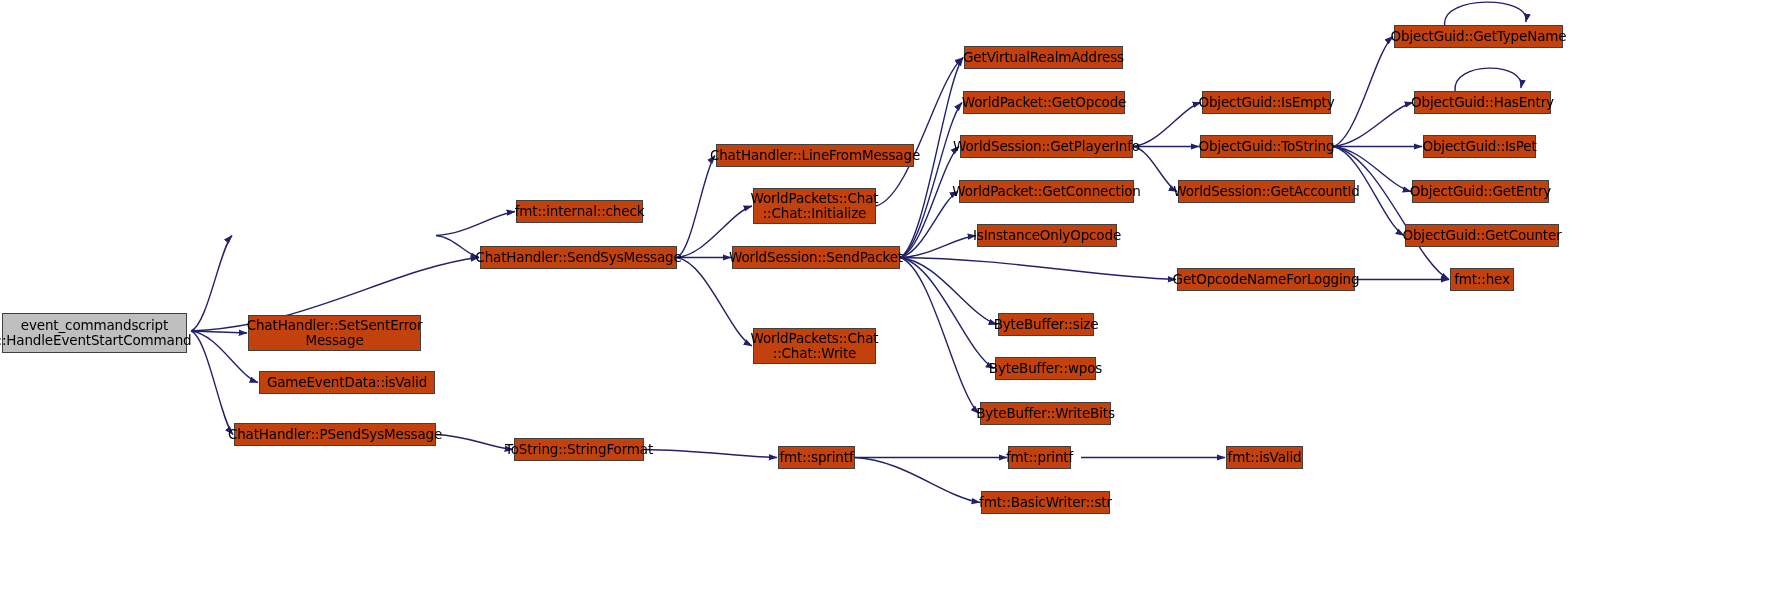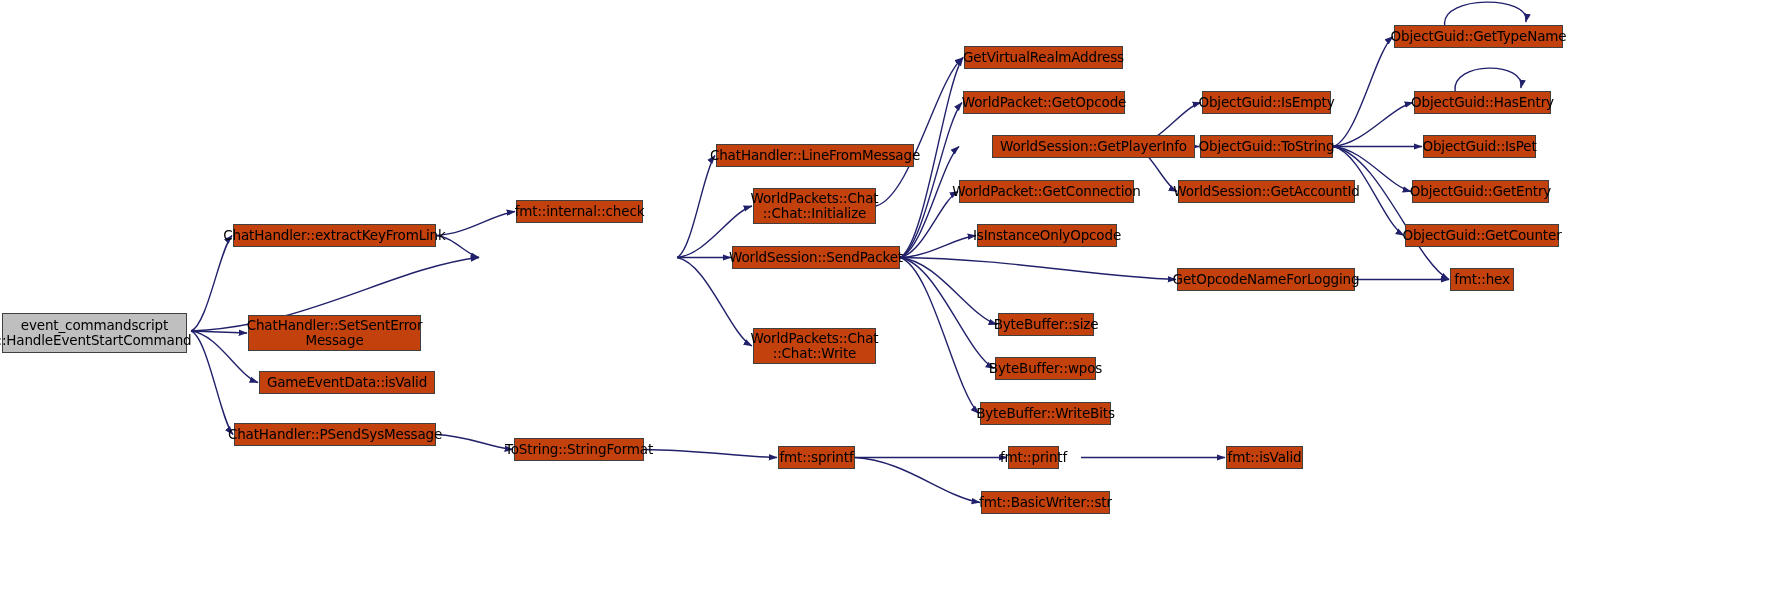--- a/index.html
+++ b/index.html
@@ -99,43 +99,43 @@
         <path d="M 436 434.5 C 466.8 435.4, 489.9 447.4, 513 449.5" fill="none" stroke="#21216b" stroke-width="1.4" marker-end="url(#arrowhead)"></path>
         <path d="M 644 449.5 C 697.2 449.98, 737.1 456.38, 777 457.5" fill="none" stroke="#21216b" stroke-width="1.4" marker-end="url(#arrowhead)"></path>
         <path d="M 855 457.5 L 1007 457.5" fill="none" stroke="#21216b" stroke-width="1.4" marker-end="url(#arrowhead)"></path>
         <path d="M 855 457.5 C 905 460.2, 942.5 496.2, 980 502.5" fill="none" stroke="#21216b" stroke-width="1.4" marker-end="url(#arrowhead)"></path>
         <path d="M 1081 457.5 L 1225 457.5" fill="none" stroke="#21216b" stroke-width="1.4" marker-end="url(#arrowhead)"></path>
       </g>
   </svg>
   <div id="node-layer">
       <div class="node root" style="left: 2px; top: 313px; width: 185px; height: 40px;">event_commandscript
 ::HandleEventStartCommand</div>
-      <div class="node" style="left: 233px; top: 224px; width: 203px; height: 23px;">ChatHandler::extractKeyFromLink</div>
       <div class="node" style="left: 248px; top: 315px; width: 173px; height: 36px;">ChatHandler::SetSentError
 Message</div>
       <div class="node" style="left: 259px; top: 371px; width: 176px; height: 23px;">GameEventData::isValid</div>
       <div class="node" style="left: 234px; top: 423px; width: 202px; height: 23px;">ChatHandler::PSendSysMessage</div>
       <div class="node" style="left: 516px; top: 200px; width: 127px; height: 23px;">fmt::internal::check</div>
+      <div class="node" style="left: 480px; top: 246px; width: 197px; height: 23px;">ChatHandler::SendSysMessage</div>
       <div class="node" style="left: 514px; top: 438px; width: 130px; height: 23px;">ToString::StringFormat</div>
       <div class="node" style="left: 716px; top: 144px; width: 198px; height: 23px;">ChatHandler::LineFromMessage</div>
       <div class="node" style="left: 753px; top: 188px; width: 123px; height: 36px;">WorldPackets::Chat
 ::Chat::Initialize</div>
       <div class="node" style="left: 732px; top: 246px; width: 168px; height: 23px;">WorldSession::SendPacket</div>
       <div class="node" style="left: 753px; top: 328px; width: 123px; height: 36px;">WorldPackets::Chat
 ::Chat::Write</div>
       <div class="node" style="left: 778px; top: 446px; width: 77px; height: 23px;">fmt::sprintf</div>
       <div class="node" style="left: 964px; top: 46px; width: 159px; height: 23px;">GetVirtualRealmAddress</div>
       <div class="node" style="left: 963px; top: 91px; width: 162px; height: 23px;">WorldPacket::GetOpcode</div>
-      <div class="node" style="left: 992px; top: 135px; width: 203px; height: 23px;">WorldSession::GetPlayerInfo</div>
+      <div class="node" style="left: 960px; top: 135px; width: 173px; height: 23px;">WorldSession::GetPlayerInfo</div>
       <div class="node" style="left: 959px; top: 180px; width: 175px; height: 23px;">WorldPacket::GetConnection</div>
       <div class="node" style="left: 977px; top: 224px; width: 140px; height: 23px;">IsInstanceOnlyOpcode</div>
       <div class="node" style="left: 998px; top: 313px; width: 96px; height: 23px;">ByteBuffer::size</div>
       <div class="node" style="left: 995px; top: 357px; width: 101px; height: 23px;">ByteBuffer::wpos</div>
       <div class="node" style="left: 980px; top: 402px; width: 131px; height: 23px;">ByteBuffer::WriteBits</div>
-      <div class="node" style="left: 1008px; top: 446px; width: 51px; height: 23px;">fmt::printf</div>
+      <div class="node" style="left: 1008px; top: 446px; width: 63px; height: 23px;">fmt::printf</div>
       <div class="node" style="left: 981px; top: 491px; width: 129px; height: 23px;">fmt::BasicWriter::str</div>
       <div class="node" style="left: 1202px; top: 91px; width: 129px; height: 23px;">ObjectGuid::IsEmpty</div>
       <div class="node" style="left: 1200px; top: 135px; width: 133px; height: 23px;">ObjectGuid::ToString</div>
       <div class="node" style="left: 1178px; top: 180px; width: 177px; height: 23px;">WorldSession::GetAccountId</div>
       <div class="node" style="left: 1177px; top: 268px; width: 178px; height: 23px;">GetOpcodeNameForLogging</div>
       <div class="node" style="left: 1226px; top: 446px; width: 77px; height: 23px;">fmt::isValid</div>
       <div class="node" style="left: 1394px; top: 25px; width: 169px; height: 23px;">ObjectGuid::GetTypeName</div>
       <div class="node" style="left: 1414px; top: 91px; width: 137px; height: 23px;">ObjectGuid::HasEntry</div>
       <div class="node" style="left: 1423px; top: 135px; width: 113px; height: 23px;">ObjectGuid::IsPet</div>
       <div class="node" style="left: 1412px; top: 180px; width: 137px; height: 23px;">ObjectGuid::GetEntry</div>

